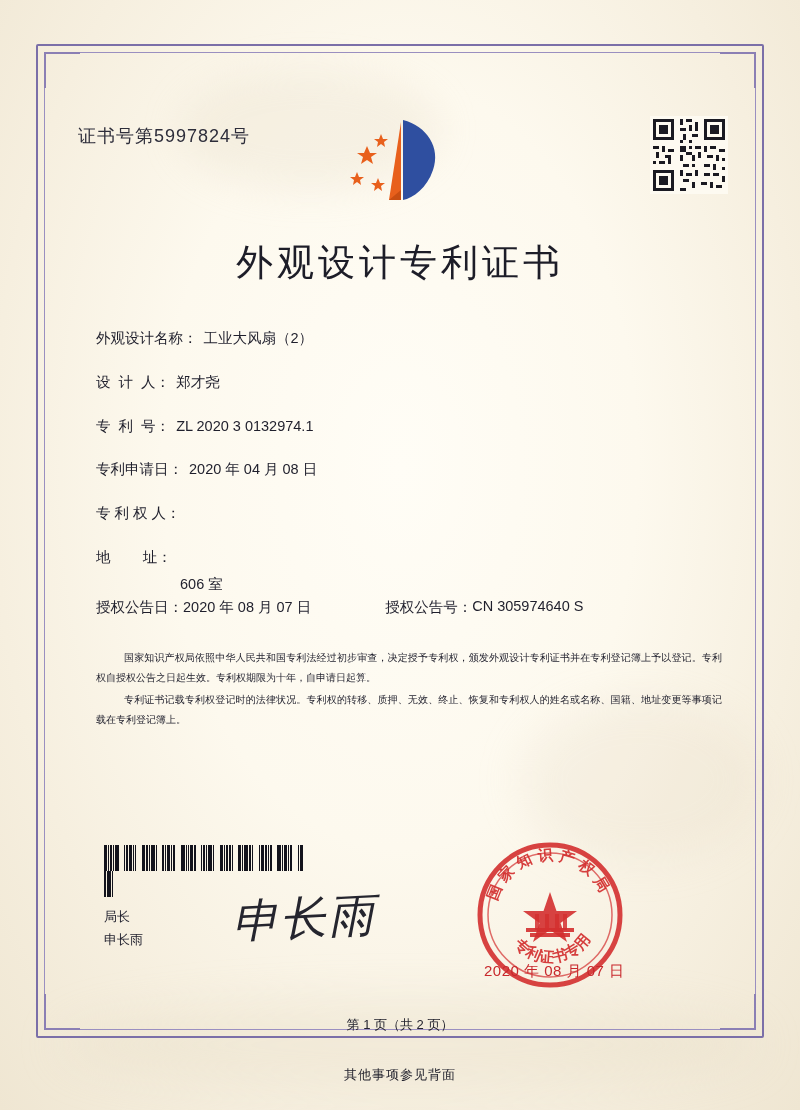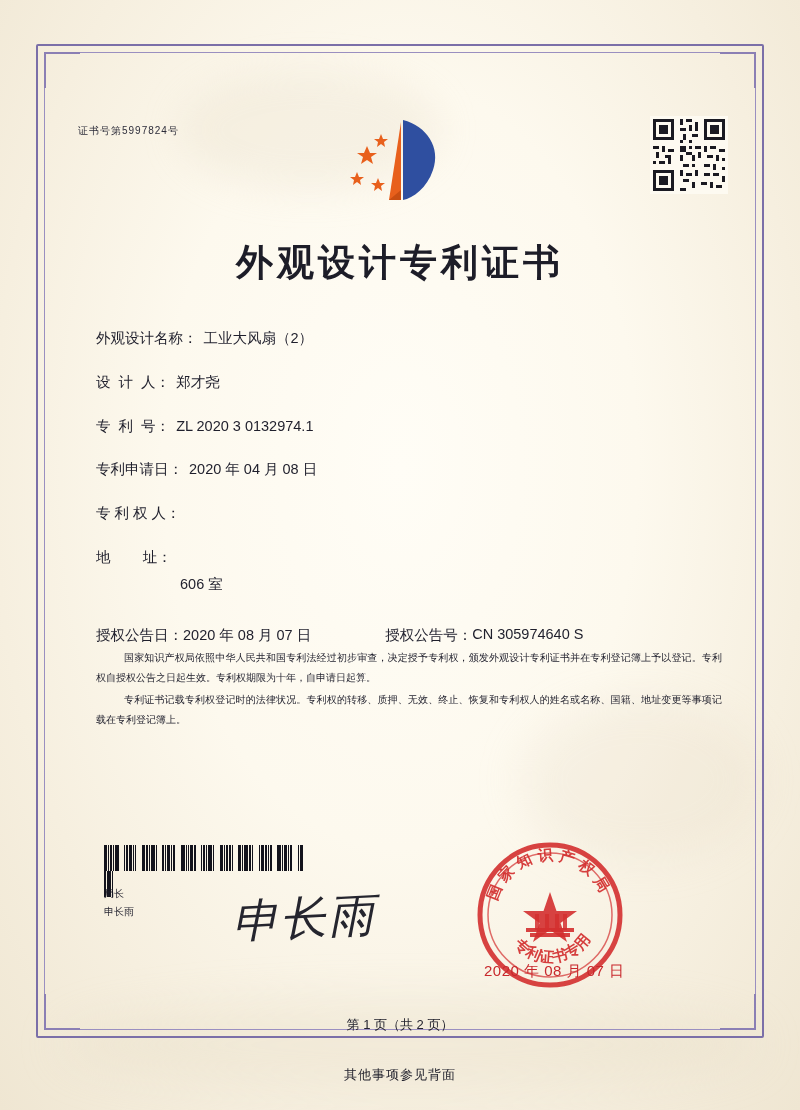--- a/index.html
+++ b/index.html
@@ -47,21 +47,21 @@
   .corner.tl { left: 44px; top: 52px; border-right: none; border-bottom: none; }
   .corner.tr { right: 44px; top: 52px; border-left: none; border-bottom: none; }
   .corner.bl { left: 44px; bottom: 80px; border-right: none; border-top: none; }
   .corner.br { right: 44px; bottom: 80px; border-left: none; border-top: none; }
 
   
   .cert-number {
     position: absolute;
     left: 78px;
     top: 124px;
-    font-size: 10px;
+    font-size: 18px;
     color: #2d2d3a;
     letter-spacing: 1px;
   }
   .logo {
     position: absolute;
     left: 345px;
     top: 112px;
     width: 110px;
     height: 100px;
   }
@@ -73,21 +73,21 @@
     height: 78px;
   }
   .title {
     position: absolute;
     left: 0;
     right: 0;
     top: 238px;
     text-align: center;
     font-family: "DejaVu Serif", "Liberation Serif", serif;
     font-size: 37px;
-    font-weight: bold;
+    font-weight: normal;
     letter-spacing: 4px;
     color: #1d1d28;
   }
 
   
   .fields {
     position: absolute;
     left: 96px;
     right: 78px;
     top: 328px;
@@ -149,22 +149,22 @@
     height: 26px;
     background: #13131c;
     margin-right: 1px;
     vertical-align: top;
   }
 
   
   .sig-block {
     position: absolute;
     left: 104px;
-    top: 885px;
-    font-size: 10px;
+    top: 905px;
+    font-size: 13px;
     color: #1f1f2c;
     line-height: 1.8;
   }
   .sig-script {
     position: absolute;
     left: 232px;
     top: 888px;
     font-family: "DejaVu Serif", "Liberation Serif", serif;
     font-size: 46px;
     font-style: italic;
@@ -336,21 +336,21 @@
       <span class="lbl">专 利 权 人：</span>
     </div>
 
     <div class="field-wrap">
       <div class="field" style="margin-bottom:0;">
         <span class="lbl">地        址：</span>
       </div>
       <div class="cont">606 室</div>
     </div>
 
-    <div class="field-row2" style="margin-top:32px;text-align:center;">
+    <div class="field-row2" style="margin-top:4px;text-align:center;">
       <span class="lbl">授权公告日：</span>
       <span class="val">2020 年 08 月 07 日</span>
       <span class="lbl seg2">授权公告号：</span>
       <span class="val">CN 305974640 S</span>
     </div>
   </div>
 
   <div class="paras">
     <p>国家知识产权局依照中华人民共和国专利法经过初步审查，决定授予专利权，颁发外观设计专利证书并在专利登记簿上予以登记。专利权自授权公告之日起生效。专利权期限为十年，自申请日起算。</p>
     <p>专利证书记载专利权登记时的法律状况。专利权的转移、质押、无效、终止、恢复和专利权人的姓名或名称、国籍、地址变更等事项记载在专利登记簿上。</p>

